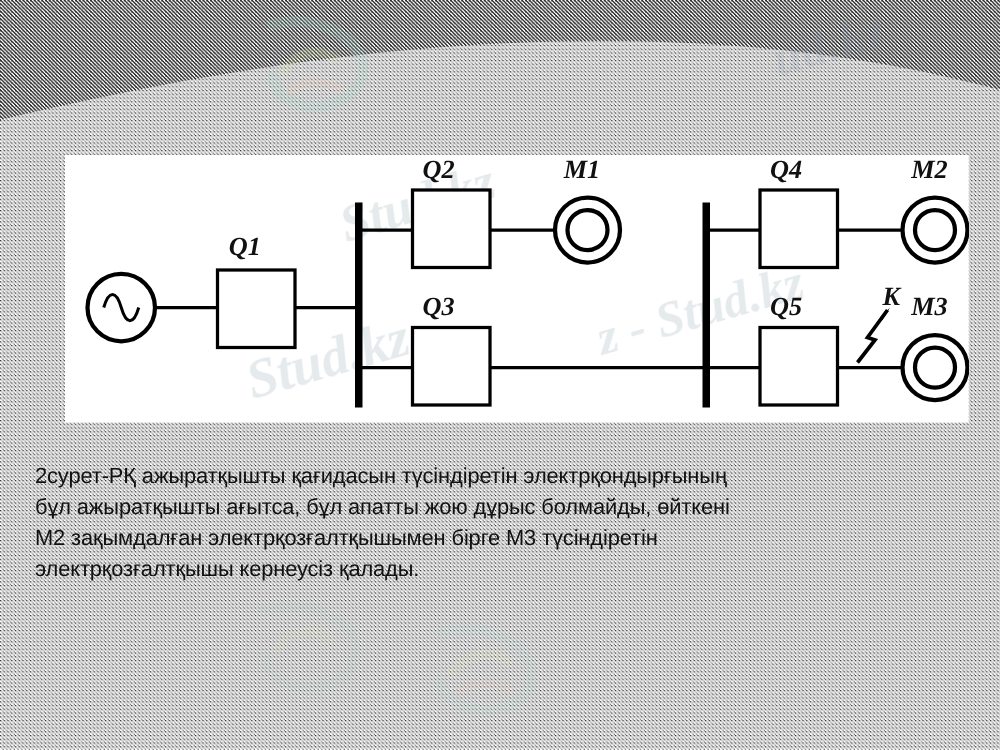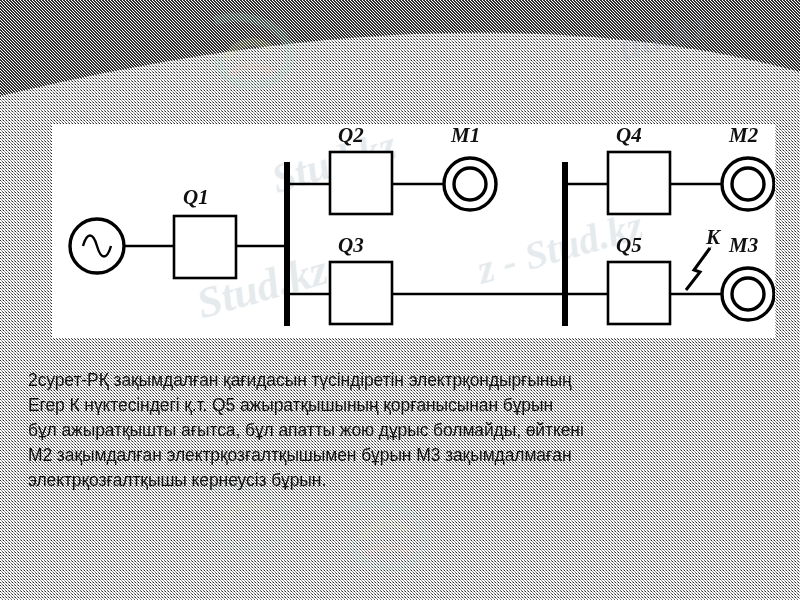--- a/index.html
+++ b/index.html
@@ -231,20 +231,19 @@
       <circle cx="696" cy="170" r="16" class="ring"></circle>
       <text x="677" y="128" class="lbl">M3</text>
 
       <path d="M634,166 L648,148 L642,146 L658,124" stroke="#000" stroke-width="3" fill="none" stroke-linejoin="miter"></path>
       <path d="M652,130 L660,122 L654,132 Z" fill="#000"></path>
       <text x="654" y="120" class="lbl" font-size="19">K</text>
     </svg>
   </div>
 
   <div class="text-block">
-    <div class="text-line">2сурет-РҚ зақымдалған қағидасын түсіндіретін электрқондырғының</div>
-    <div class="text-line">Егер К нүктесіндегі қ.т. Q5 ажыратқышының қорғанысынан бұрын</div>
+    <div class="text-line">2сурет-РҚ ажыратқышты қағидасын түсіндіретін электрқондырғының</div>
     <div class="text-line">бұл ажыратқышты ағытса, бұл апатты жою дұрыс болмайды, өйткені</div>
-    <div class="text-line">М2 зақымдалған электрқозғалтқышымен бұрын М3 зақымдалмаған</div>
-    <div class="text-line">электрқозғалтқышы кернеусіз бұрын.</div>
+    <div class="text-line">М2 зақымдалған электрқозғалтқышымен бірге М3 түсіндіретін</div>
+    <div class="text-line">электрқозғалтқышы кернеусіз қалады.</div>
   </div>
 
 </div>
 
 </body></html>

